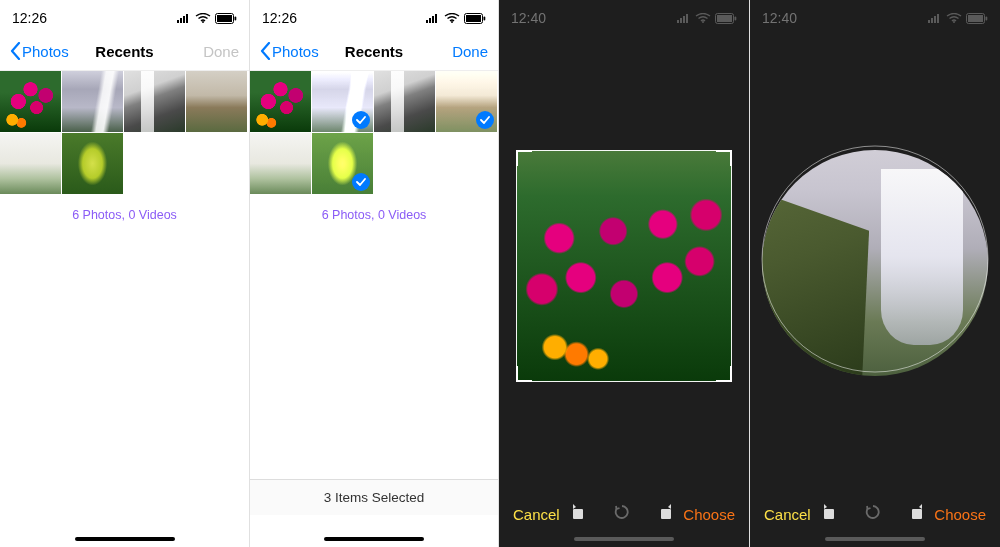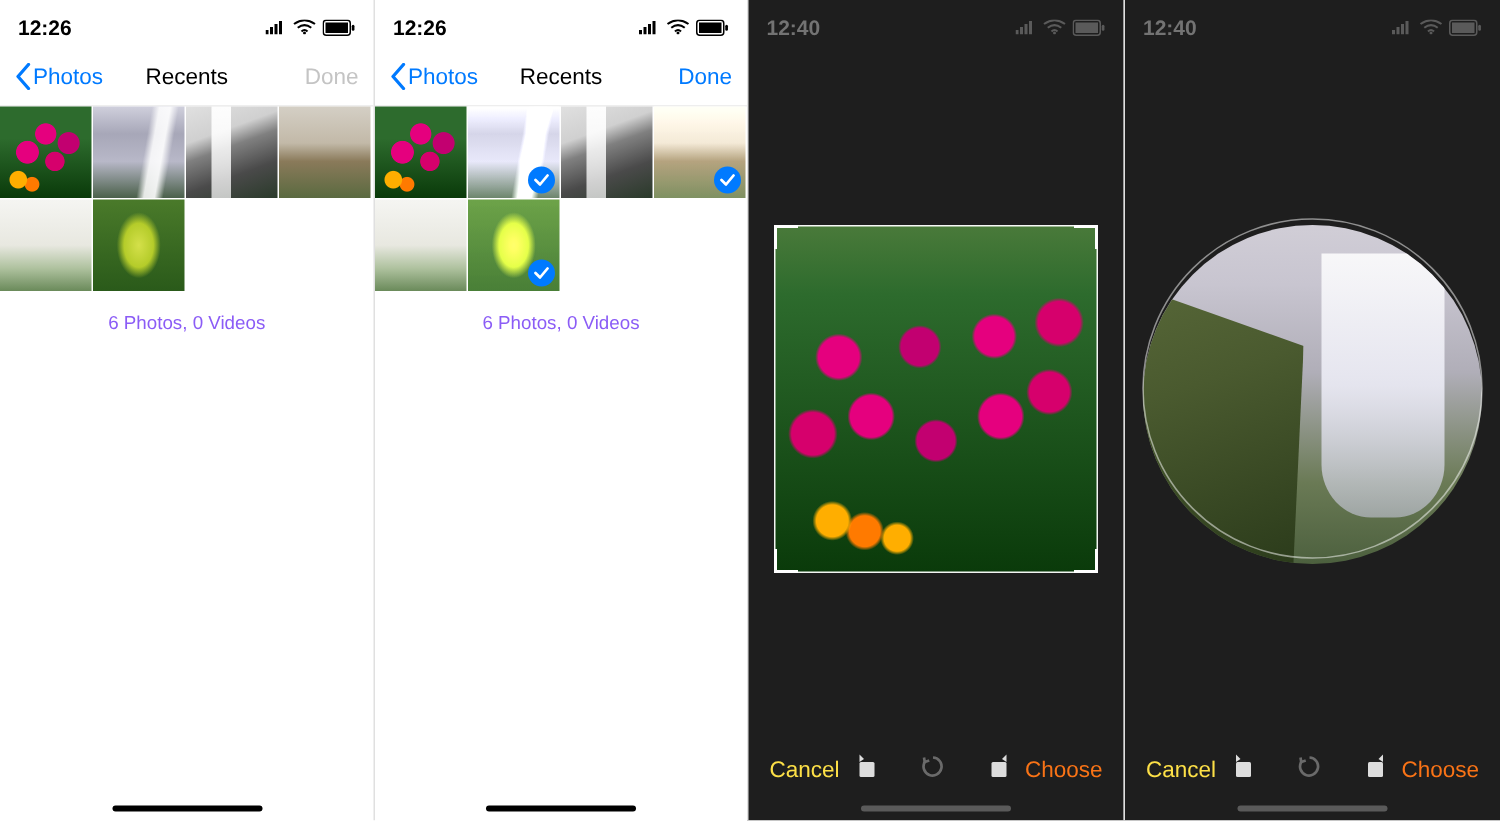--- a/index.html
+++ b/index.html
@@ -2,29 +2,29 @@
 <html><head>
 <meta charset="utf-8">
 <style>
 html,body{margin:0;padding:0;font-family:-apple-system,Helvetica,Arial,sans-serif;background:#fff}
 .shot{width:1000px;height:547px;display:flex;background:#fff}
 .panel{position:relative;height:547px;box-sizing:border-box;overflow:hidden}
 .panel.light{background:#fff}
 .panel.dark{background:#1e1e1e}
 .panel+.panel{border-left:1px solid #e0e0e0}
 
-.statusbar{display:flex;align-items:center;justify-content:space-between;height:28px;padding:4px 12px 0;font-size:14px;font-weight:700}
+.statusbar{display:flex;align-items:center;justify-content:space-between;height:28px;padding:4px 12px 0;font-size:14px;font-weight:400}
 .statusbar.dark{color:#737373}
 .sb-right{display:flex;align-items:center;gap:4px}
 .sb-right svg{display:block}
 
 .navbar{display:flex;align-items:center;justify-content:space-between;height:38px;padding:0 10px;border-bottom:1px solid #eee}
 .nav-left,.nav-right{flex:1;display:flex;align-items:center}
 .nav-right{justify-content:flex-end}
-.nav-title{flex:0 0 auto;font-size:15px;font-weight:400}
+.nav-title{flex:0 0 auto;font-size:15px;font-weight:700}
 .nav-link{color:#007aff;font-size:15px;display:flex;align-items:center;gap:1px}
 .nav-link.disabled{color:#c4c4c4}
 
 .grid{display:flex;flex-wrap:wrap;gap:1px;padding:0}
 .thumb{width:61px;height:61px;position:relative}
 .thumb .img{width:100%;height:100%}
 .thumb.selected .img{filter:brightness(1.25) opacity(.9)}
 .check{position:absolute;right:3px;bottom:3px;width:18px;height:18px;border-radius:50%;background:#007aff;display:flex;align-items:center;justify-content:center}
 .check svg{display:block}
 
@@ -234,20 +234,21 @@
       <div class="thumb selected">
           <div class="img greenleaf"></div>
           <div class="check">
             <svg width="10" height="8">
               <path d="M1 4 L4 7 L9 1" stroke="#fff" stroke-width="1.8" fill="none" stroke-linecap="round" stroke-linejoin="round"></path>
             </svg>
           </div>
         </div>
     </div>
     <div class="summary">6 Photos, 0 Videos</div>
+    <div class="bottombar">3 Items Selected</div>
     <div class="home-ind black"></div>
   </div>
 
   <div class="panel dark" style="width:251px">
     <div class="statusbar dark">
       <span>12:40</span>
       <span class="sb-right">
         <svg width="14" height="10">
             <g fill="#5a5a5a">
               <rect x="0" y="7" width="2" height="3"></rect>

